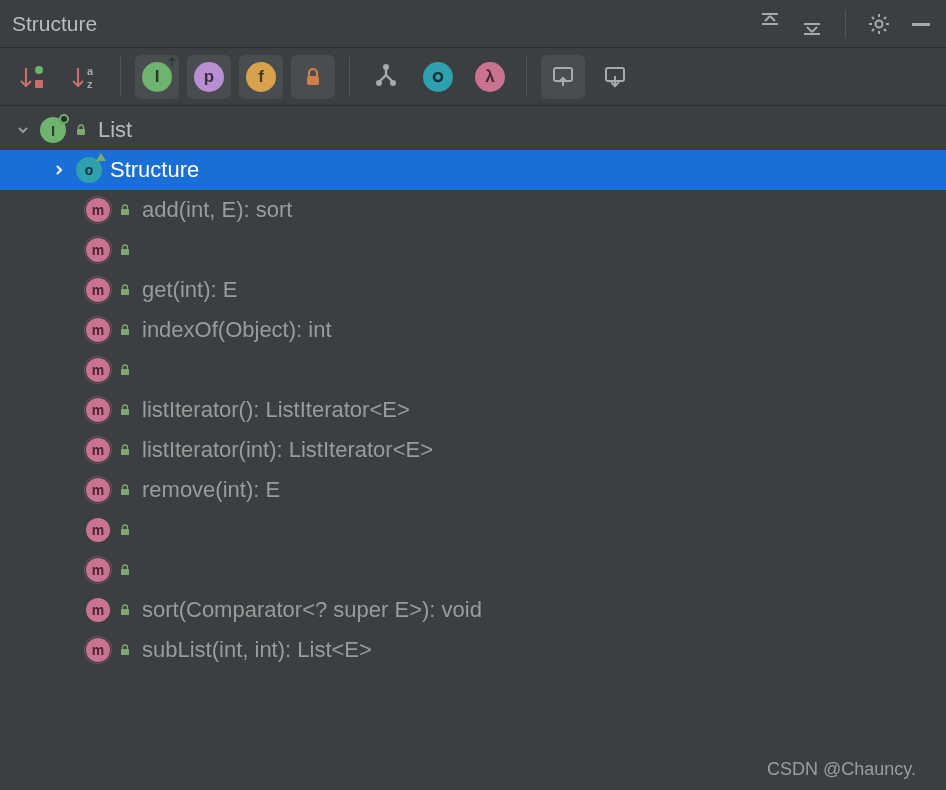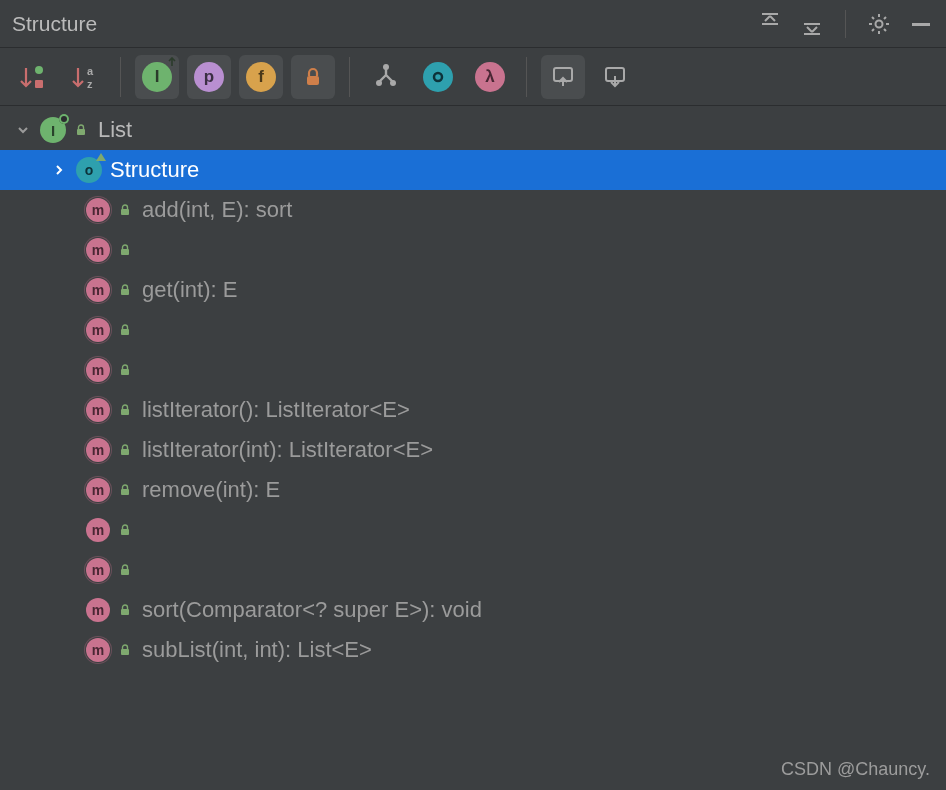--- a/index.html
+++ b/index.html
@@ -132,21 +132,21 @@
     width:14px; height:14px; display:inline-flex;
     align-items:center; justify-content:center;
     color:#7fa96f;
     margin-right:2px;
   }
   .method-label { color:#9b9b9b; }
   .row .method-label, .row .class-label { white-space: nowrap; }
 
   .watermark {
     position:absolute;
-    right:16px;
+    right:30px;
     bottom:10px;
     font-size:18px;
     color:#9c9c9c;
   }
 </style>
 </head>
 <body>
 
 <div class="titlebar">
   <div class="title">Structure</div>
@@ -325,20 +325,21 @@
         <span class="method-label">get(int): E</span>
       </div>
       <div class="row indent2">
         <span class="icn-method dashed">m</span>
         <span class="lock-mini">
           <svg width="12" height="12" viewBox="0 0 12 12">
             <rect x="2" y="5" width="8" height="6" rx="1" fill="#7fa96f"></rect>
             <path d="M3.5 5V3.5a2.5 2.5 0 015 0V5" stroke="#7fa96f" stroke-width="1.4" fill="none"></path>
           </svg>
         </span>
+        <span class="method-label">indexOf(Object): int</span>
       </div>
       <div class="row indent2">
         <span class="icn-method dashed">m</span>
         <span class="lock-mini">
           <svg width="12" height="12" viewBox="0 0 12 12">
             <rect x="2" y="5" width="8" height="6" rx="1" fill="#7fa96f"></rect>
             <path d="M3.5 5V3.5a2.5 2.5 0 015 0V5" stroke="#7fa96f" stroke-width="1.4" fill="none"></path>
           </svg>
         </span>
       </div>

